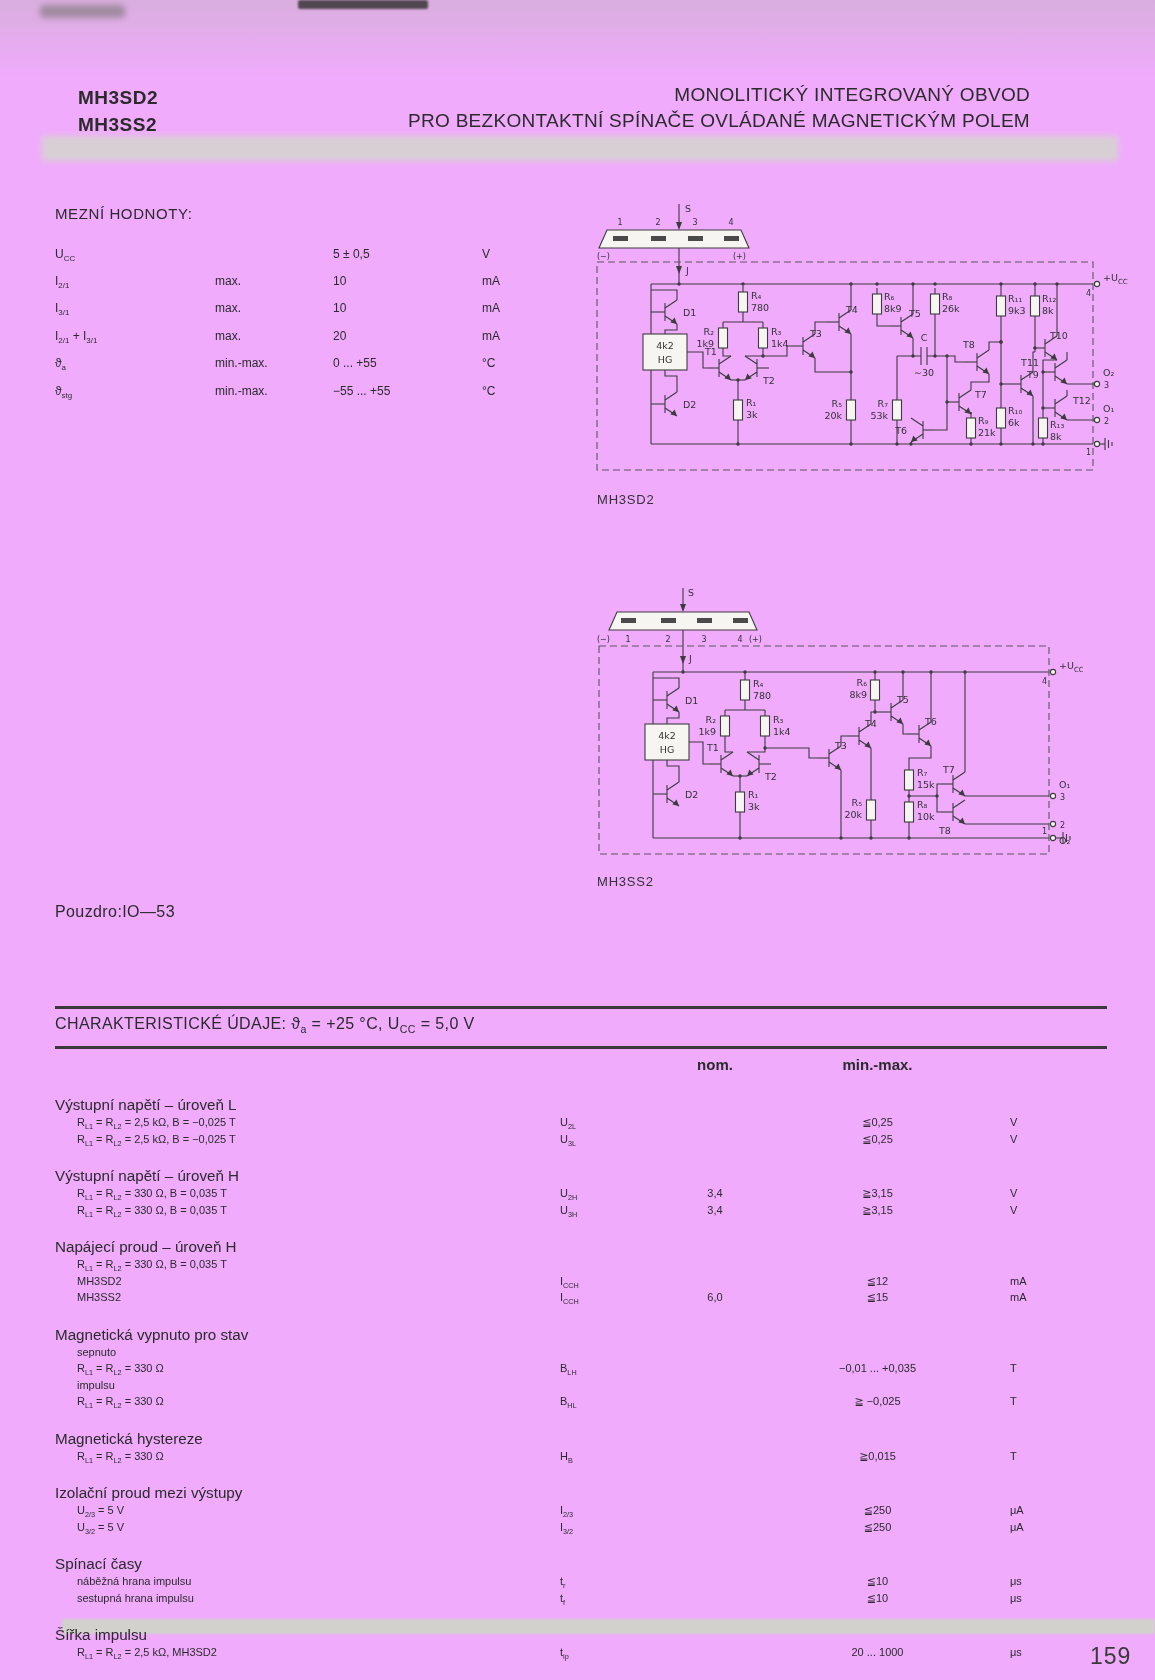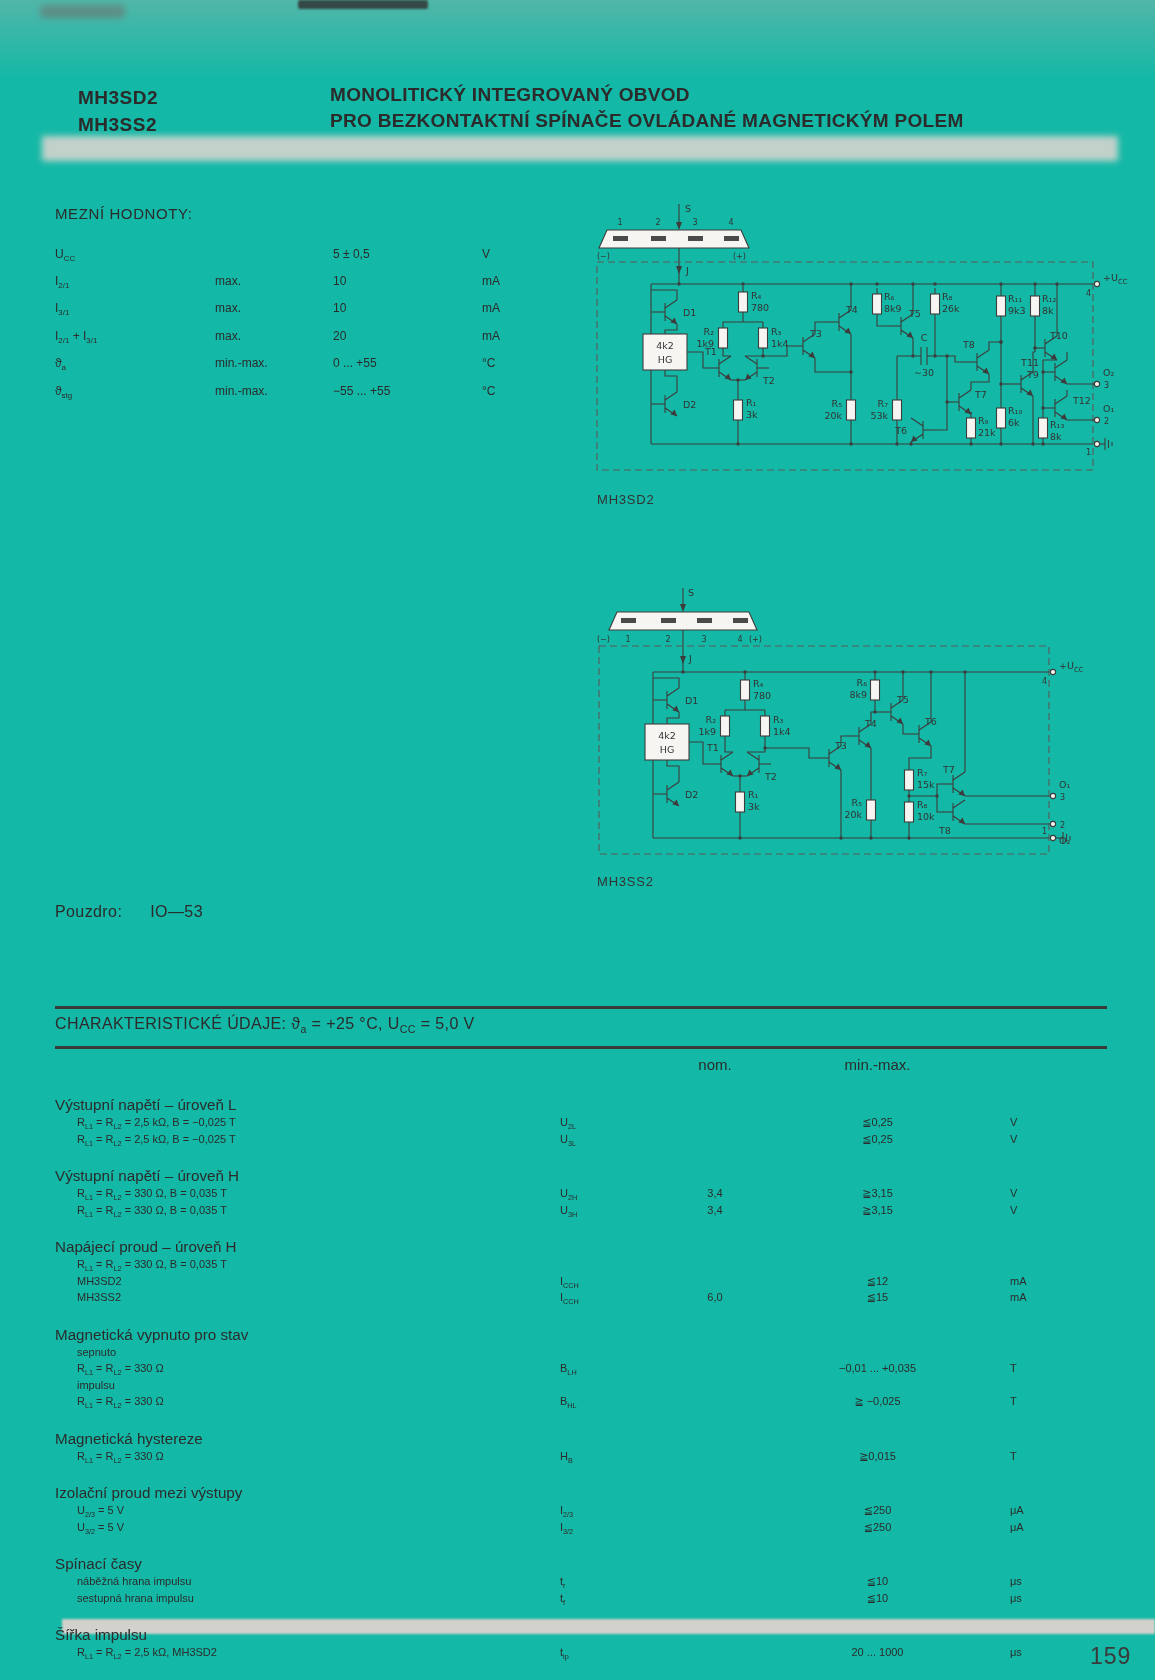--- a/index.html
+++ b/index.html
@@ -1,30 +1,30 @@
 <!DOCTYPE html>
 <html><head>
 <meta charset="utf-8">
 <style>
   html,body{margin:0;padding:0;background:#d9d8d4}
-  .page{position:relative;width:1155px;height:1680px;margin:0 auto;background:#14b8a6;
+  .page{position:relative;width:1155px;height:1680px;margin:0 auto;background:#f0abfc;
         font-family:"Liberation Sans","DejaVu Sans",sans-serif;color:#2b2b2b;overflow:hidden}
   .abs{position:absolute}
   
   .wash-top{left:0;top:0;width:1155px;height:78px;
     background:linear-gradient(180deg,rgba(180,179,173,.38),rgba(180,179,173,0));}
   .smudge-a{left:40px;top:5px;width:85px;height:13px;background:#6e6e6a;border-radius:4px;
     filter:blur(3px);opacity:.55}
   .smudge-b{left:298px;top:0;width:130px;height:9px;background:#2e2e2e;border-radius:2px;
     filter:blur(1.2px);opacity:.8}
   .band-hdr{left:42px;top:136px;width:1076px;height:25px;background:#d5d4cf;filter:blur(3px);opacity:.9}
   .band-bot{left:62px;top:1619px;width:1093px;height:15px;background:#d2d1cc;filter:blur(1px)}
   
   .hdr-models{left:78px;top:84px;font-size:19px;font-weight:700;line-height:27px;letter-spacing:.5px}
-  .hdr-title{left:330px;top:82px;width:700px;text-align:left;font-size:19px;font-weight:700;
+  .hdr-title{left:330px;top:82px;width:700px;text-align:right;font-size:19px;font-weight:400;
     line-height:26px;letter-spacing:.3px}
   
   .sec-h{left:55px;top:205px;font-size:15px;letter-spacing:.6px}
   .limits{left:55px;top:240px;width:490px}
   .lrow{display:grid;grid-template-columns:160px 118px 135px 75px;height:27.4px;align-items:center;font-size:12px}
   .lrow .val{text-align:left}
   .lrow .unit{padding-left:14px}
   sub{font-size:66%;line-height:0}
   
   .sch{position:absolute}
@@ -34,27 +34,27 @@
   .sch .sm{font-size:8px}
   .sch .mid{text-anchor:middle}
   .sch .end{text-anchor:end}
   .sch .dot{fill:#3c3c3c;stroke:none}
   .sch .term{fill:#f6f5f1;stroke:#3c3c3c;stroke-width:1.1}
   .sch .pad{fill:#4a4a4a;stroke:none}
   .sch .cmp{fill:#f6f5f1}
   .sch .ssub{font-size:7px}
   .cap{font-size:13px;letter-spacing:.8px;color:#333}
   .pouzdro{left:55px;top:903px;font-size:16px;letter-spacing:.4px}
-  .pouzdro .v{margin-left:28px}
+  .pouzdro .v{}
   
   .rule{left:55px;width:1052px;height:2.6px;background:#3a3a3a}
   .chead{left:55px;top:1015px;font-size:16px;letter-spacing:.4px}
   .ctable{left:55px;top:1056px;width:1035px}
   .colheads,.trow{display:grid;grid-template-columns:505px 100px 110px 215px 100px}
-  .colheads{font-weight:400;font-size:15px;height:20px}
+  .colheads{font-weight:700;font-size:15px;height:20px}
   .colheads .c3,.trow .c3{text-align:center}
   .colheads .c4,.trow .c4{text-align:center}
   .grp{margin-top:20px}
   .gtitle{font-size:15.2px;height:18px;line-height:18px}
   .trow{height:16.5px;line-height:16.5px;font-size:11px}
   .trow .c1{padding-left:22px}
   .trow .c5{padding-left:25px}
   .pnum{left:1090px;top:1643px;font-size:23px;letter-spacing:1px;color:#3a3a3a}
 </style>
 </head>

